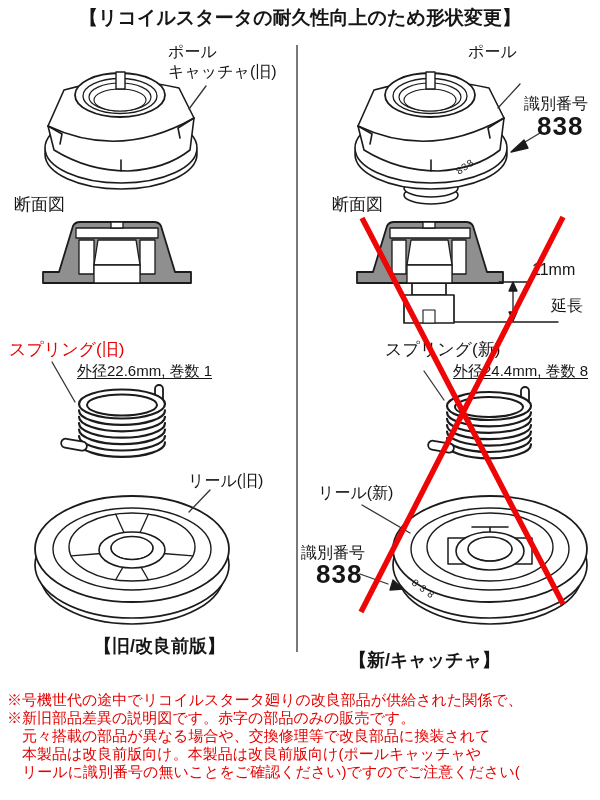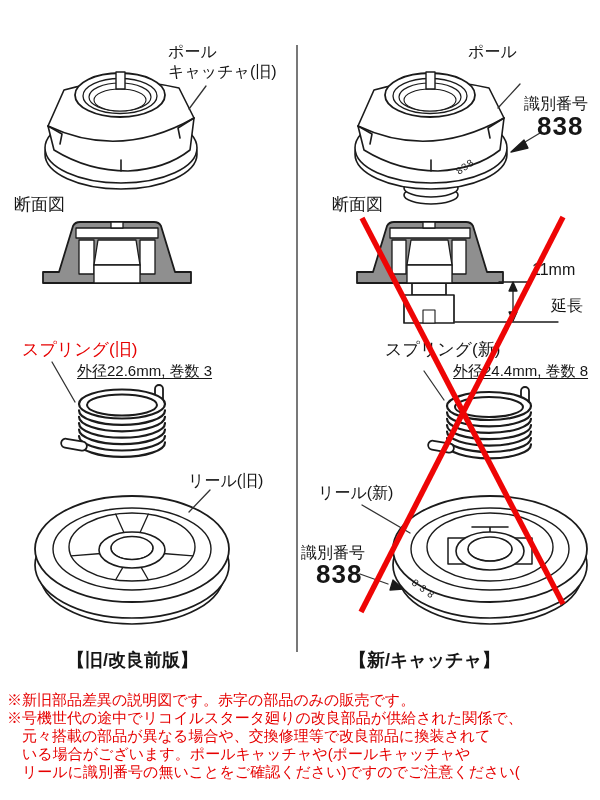--- a/index.html
+++ b/index.html
@@ -3,37 +3,38 @@
 <meta charset="utf-8">
 <style>
   :root{
     --ink:#1b1b1b; --red:#e60000; --xred:#ee0505; --gray:#8f8f8f; --div:#787878;
   }
   html,body{margin:0;padding:0;}
   body{font-family:"Liberation Sans",sans-serif;background:#ffffff;}
   #stage{position:relative;width:600px;height:800px;background:#fff;overflow:hidden;}
   .lbl{position:absolute;color:#161616;font-size:16px;line-height:1.22;white-space:nowrap;z-index:3;}
   .bold{font-weight:normal;}
-  .red{color:var(--red);margin-left:13px;}
+  .red{color:var(--red);}
   .underline{text-decoration:underline;text-underline-offset:2px;}
   #title{top:6px;left:0;width:600px;text-align:center;font-size:19px;font-weight:bold;}
   .caption{font-size:18px;font-weight:bold;text-align:center;width:185px;}
   .idnum{font-size:26px;font-weight:bold;letter-spacing:1px;}
   #divider{position:absolute;left:296px;top:45px;width:2px;height:607px;background:var(--div);z-index:1;}
   #art{position:absolute;left:0;top:0;z-index:2;}
   #xover{position:absolute;left:0;top:0;z-index:5;pointer-events:none;}
   #footnote{position:absolute;left:7px;top:691px;width:588px;color:var(--red);font-size:15px;line-height:18px;font-weight:500;z-index:3;}
   .fn-indent{padding-left:15px;}
   svg *{vector-effect:non-scaling-stroke;}
 </style>
 </head>
 <body>
 
 <div id="stage">
 
+  <div id="title" class="lbl">【リコイルスタータの耐久性向上のため形状変更】</div>
 
   <div id="divider"></div>
 
   <svg id="art" width="600" height="800" viewBox="0 0 600 800">
     <g stroke="#1b1b1b" fill="none" stroke-width="1.6" stroke-linejoin="round" stroke-linecap="round">
 
       <g>
         <ellipse cx="121" cy="154" rx="76" ry="35" fill="#fff"></ellipse>
         <ellipse cx="121" cy="148" rx="76" ry="35" fill="#fff"></ellipse>
         <path d="M64,90 L48,126 L54,150 Q88,171 128,171 Q166,169 190,150 L194,118 L179,88 Q120,74 64,90 Z" fill="#fff"></path>
@@ -188,42 +189,42 @@
   <div class="lbl" style="left:524px;top:94px;">識別番号</div>
   <div class="lbl idnum" style="left:537px;top:111px;">838</div>
 
   <div class="lbl bold" style="left:14px;top:195px;font-size:17px;">断面図</div>
   <div class="lbl bold" style="left:332px;top:195px;font-size:17px;">断面図</div>
 
   <div class="lbl" style="left:532px;top:260px;">11mm</div>
   <div class="lbl" style="left:551px;top:296px;">延長</div>
 
   <div class="lbl red" style="left:9px;top:340px;font-size:17px;">スプリング(旧)</div>
-  <div class="lbl underline" style="left:77px;top:362px;font-size:15px;">外径22.6mm, 巻数 3</div>
+  <div class="lbl underline" style="left:77px;top:362px;font-size:15px;">外径22.6mm, 巻数 1</div>
 
   <div class="lbl" style="left:385px;top:340px;font-size:17px;">スプリング(新)</div>
   <div class="lbl underline" style="left:453px;top:362px;font-size:15px;">外径24.4mm, 巻数 8</div>
 
   <div class="lbl" style="left:188px;top:471px;">リール(旧)</div>
   <div class="lbl" style="left:318px;top:483px;">リール(新)</div>
 
   <div class="lbl" style="left:301px;top:543px;">識別番号</div>
   <div class="lbl idnum" style="left:316px;top:559px;">838</div>
 
-  <div class="lbl caption" style="left:40px;top:650px;">【旧/改良前版】</div>
+  <div class="lbl caption" style="left:40px;top:636px;text-align:right;">【旧/改良前版】</div>
   <div class="lbl caption" style="left:332px;top:650px;">【新/キャッチャ】</div>
 
   <svg id="xover" width="600" height="800" viewBox="0 0 600 800">
     <g stroke="#ee0505" stroke-width="5.5" stroke-linecap="butt">
       <line x1="362" y1="218" x2="563" y2="604"></line>
       <line x1="563" y1="217" x2="361" y2="612"></line>
     </g>
   </svg>
 
   <div id="footnote">
+    <div>※号機世代の途中でリコイルスタータ廻りの改良部品が供給された関係で、</div>
     <div>※新旧部品差異の説明図です。赤字の部品のみの販売です。</div>
-    <div>※号機世代の途中でリコイルスタータ廻りの改良部品が供給された関係で、</div>
     <div class="fn-indent">元々搭載の部品が異なる場合や、交換修理等で改良部品に換装されて</div>
-    <div class="fn-indent">いる場合がございます。ポールキャッチャや(ポールキャッチャや</div>
+    <div class="fn-indent">本製品は改良前版向け。本製品は改良前版向け(ポールキャッチャや</div>
     <div class="fn-indent">リールに識別番号の無いことをご確認ください)ですのでご注意ください(</div>
   </div>
 
 </div>
 
 </body></html>

